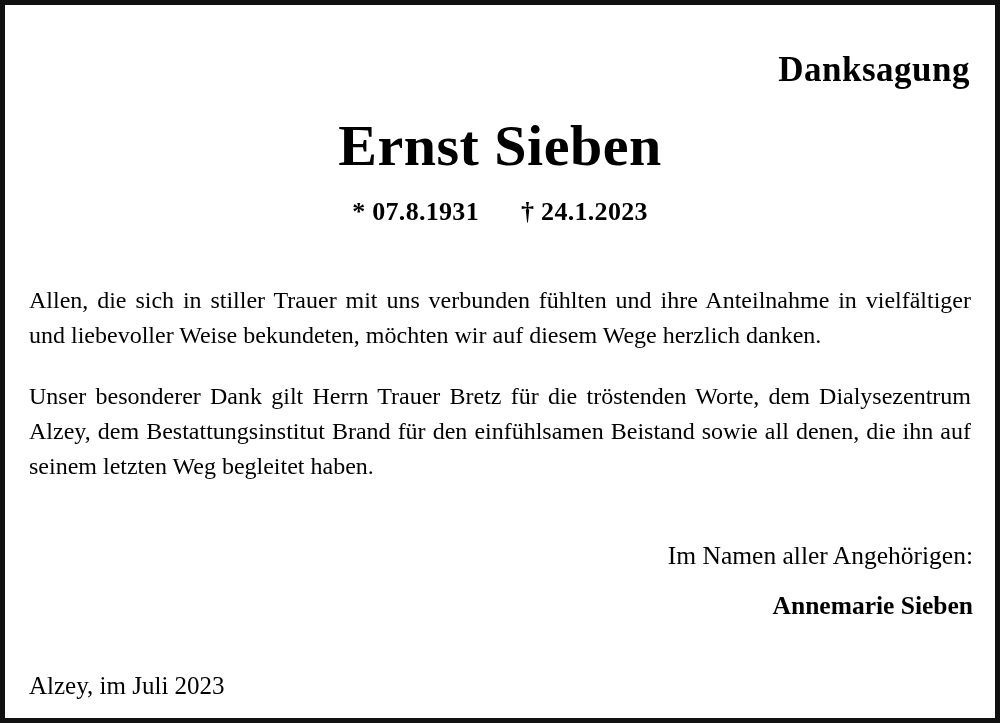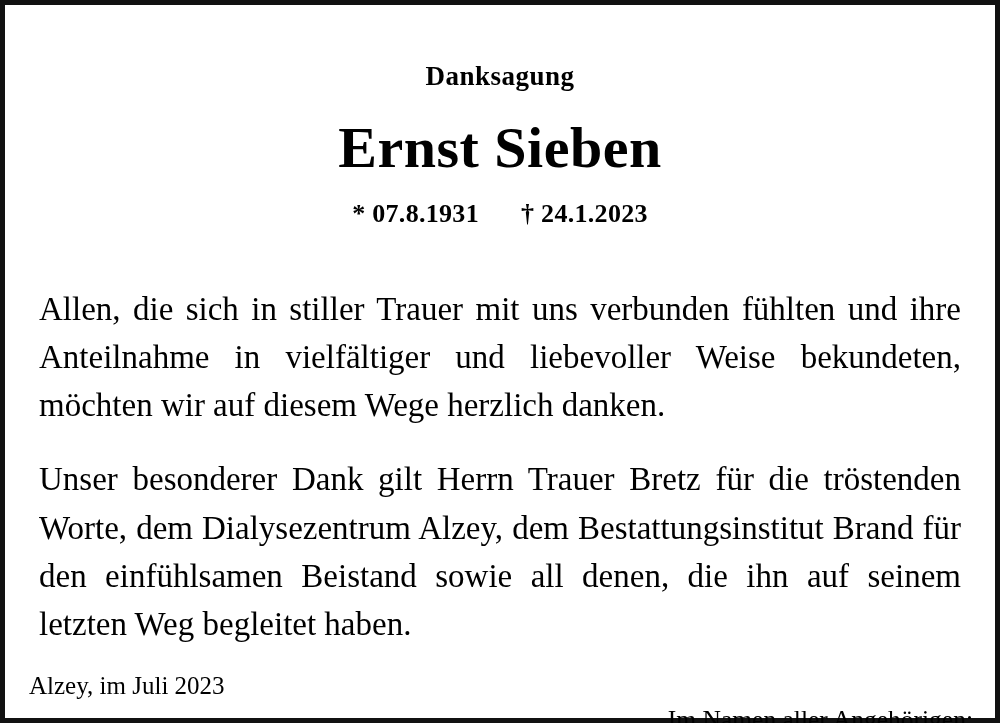--- a/index.html
+++ b/index.html
@@ -17,25 +17,25 @@
   .notice {
     box-sizing: border-box;
     width: 1000px;
     height: 723px;
     border: 5px solid #111111;
     padding: 38px 22px 0 22px;
     background: #ffffff;
     position: relative;
   }
   .heading {
-    text-align: center;
+    text-align: right;
     font-weight: bold;
-    font-size: 27px;
+    font-size: 35px;
     letter-spacing: 0.5px;
-    margin: 14px;
+    margin: 3px;
     padding-top: 4px;
   }
   .name {
     text-align: center;
     font-size: 58px;
     font-weight: bold;
     letter-spacing: 0.5px;
     margin: 26px 0 0 0;
     line-height: 1.05;
   }
@@ -47,25 +47,25 @@
     letter-spacing: 0.3px;
   }
   .dates .gap {
     display: inline-block;
     width: 42px;
   }
   .dagger {
     font-size: 26px;
   }
   .body-text {
-    font-size: 33px;
+    font-size: 24px;
     line-height: 1.46;
     text-align: justify;
     text-justify: inter-word;
-    margin: 10px;
+    margin: 0;
     padding: 0 2px;
   }
   .para-1 {
     margin-top: 56px;
   }
   .para-2 {
     margin-top: 26px;
   }
   .closing {
     margin-top: 54px;
@@ -101,17 +101,18 @@
   <div class="dates">
     <span>* 07.8.1931</span><span class="gap"></span><span class="dagger">†</span>&nbsp;<span>24.1.2023</span>
   </div>
 
   <p class="body-text para-1">Allen, die sich in stiller Trauer mit uns verbunden fühlten und ihre Anteilnahme in vielfältiger und liebevoller Weise bekundeten, möchten wir auf diesem Wege herzlich danken.</p>
 
   <p class="body-text para-2">Unser besonderer Dank gilt Herrn Trauer Bretz für die tröstenden Worte, dem Dialysezentrum Alzey, dem Bestattungsinstitut Brand für den einfühlsamen Beistand sowie all denen, die ihn auf seinem letzten Weg begleitet haben.</p>
 
   <div class="closing">
     <div class="line1">Im Namen aller Angehörigen:</div>
+    <div class="line2">Annemarie Sieben</div>
   </div>
 
   <div class="place-date">Alzey, im Juli 2023</div>
 
 </div>
 
 </body></html>

